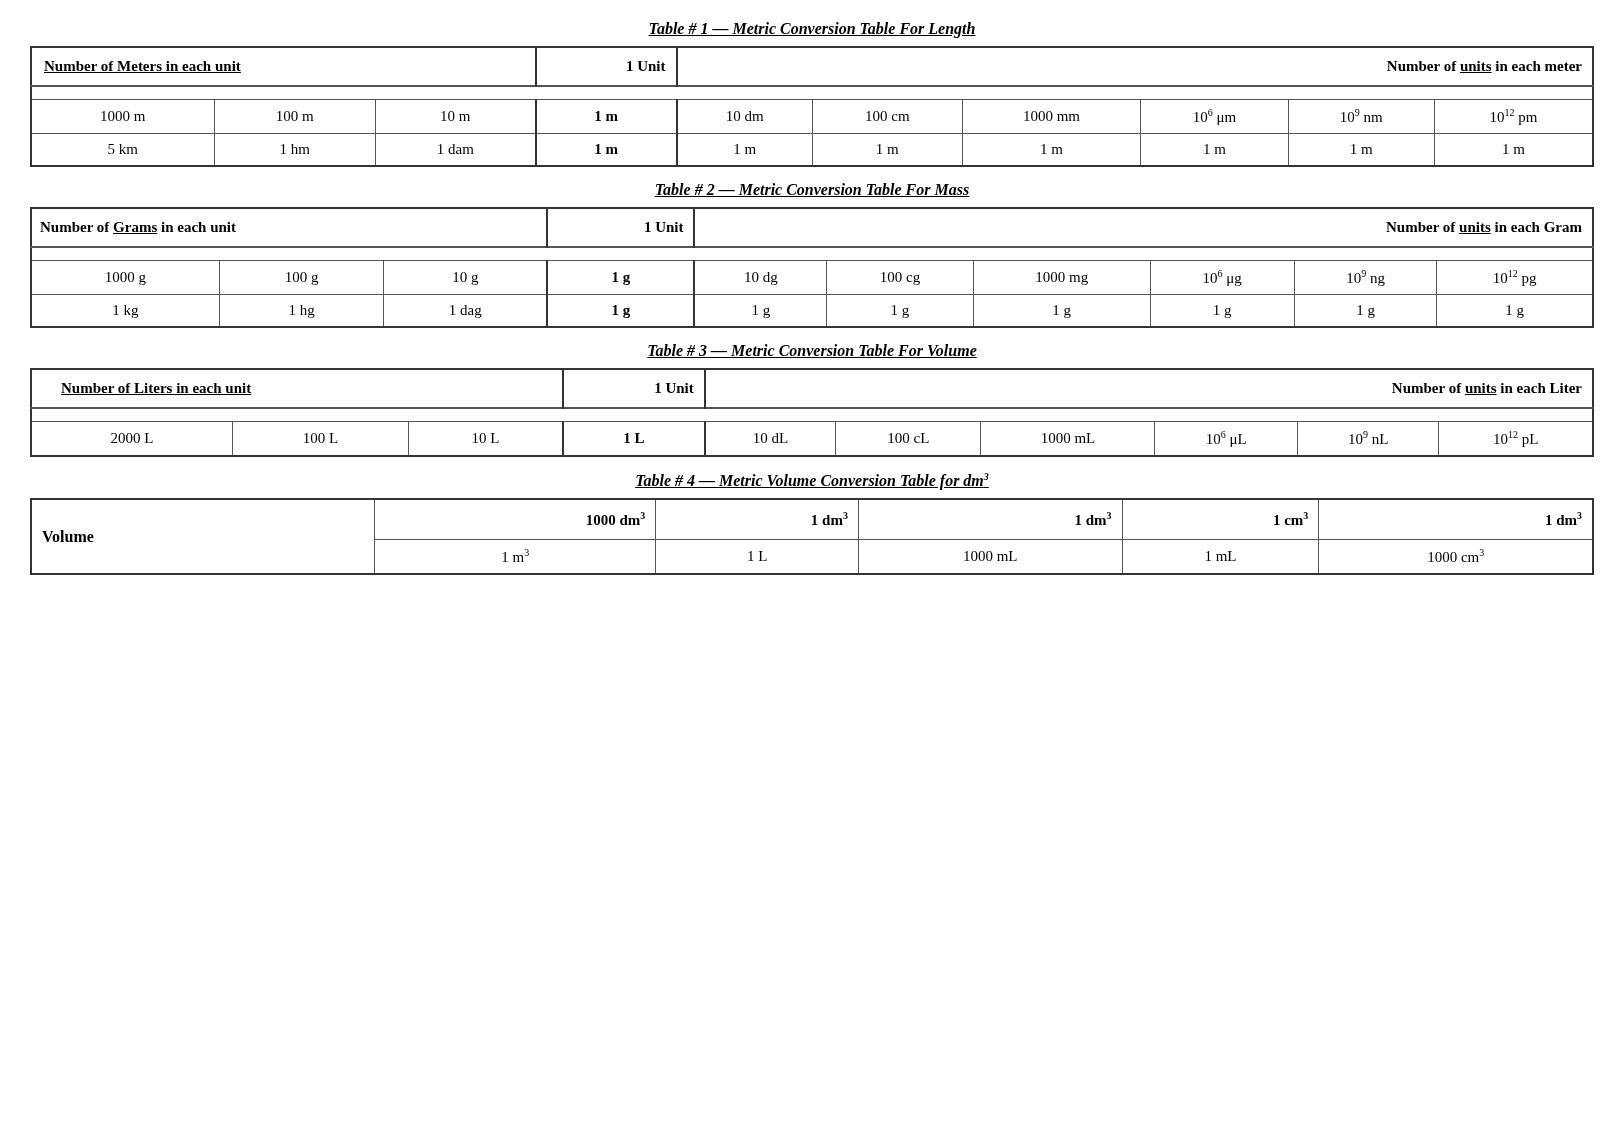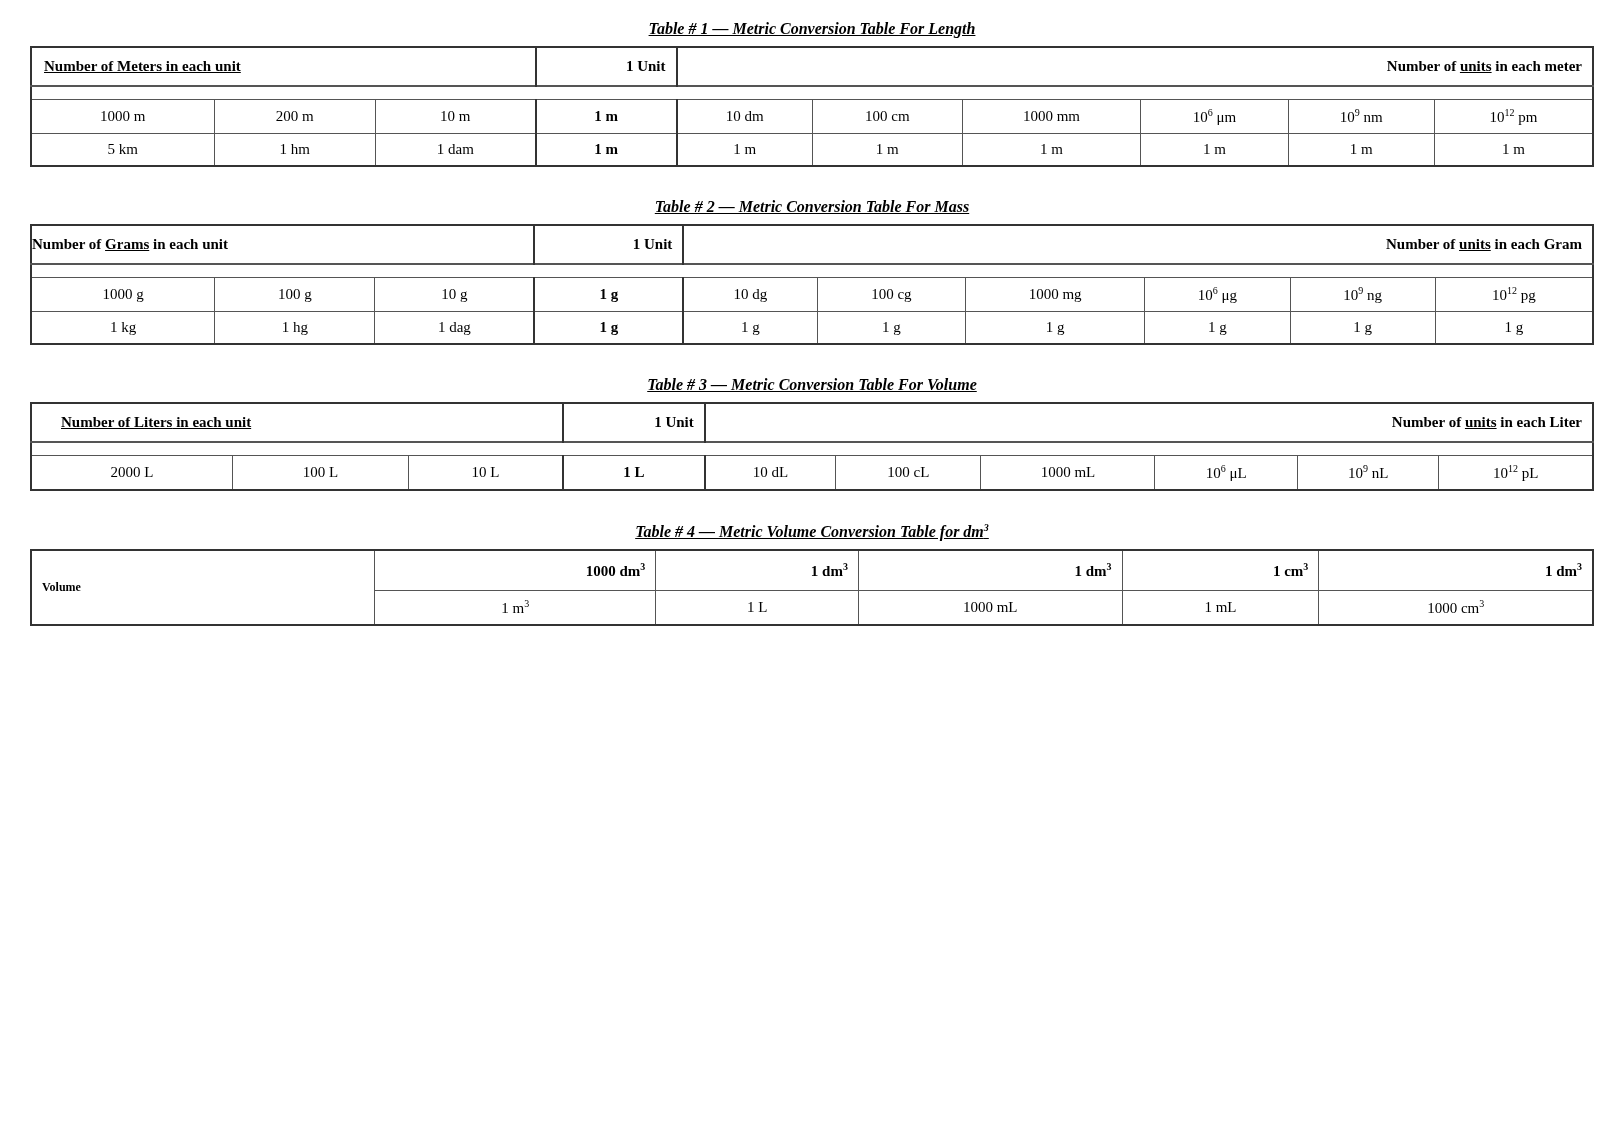--- a/index.html
+++ b/index.html
@@ -6,21 +6,21 @@
     body {
       background: #fff;
       font-family: 'Times New Roman', Times, serif;
       font-size: 15px;
       padding: 20px 30px;
       color: #000;
       width: 1624px;
       min-height: 1144px;
     }
     .section {
-      margin-bottom: 31px;
+      margin-bottom: 14px;
     }
     .section-title {
       text-align: center;
       font-weight: bold;
       font-size: 16px;
       margin-bottom: 8px;
       font-style: italic;
       text-decoration: underline;
     }
     table {
@@ -65,21 +65,21 @@
             <td style="border-left: 2.5px solid rgb(51, 51, 51); border-right: 2.5px solid rgb(51, 51, 51);">1 Unit</td>
             <td colspan="6">Number of <span style="text-decoration:underline">units</span> in each meter</td>
           </tr>
           <tr>
             <td colspan="10" style="height: 6px; border-top: 2px solid rgb(85, 85, 85);"></td>
           </tr>
         </thead>
         <tbody>
           <tr class="data-row">
             <td>1000 m</td>
-            <td>200 m</td>
+            <td>100 m</td>
             <td>10 m</td>
             <td style="border-left: 2.5px solid rgb(51, 51, 51); border-right: 2.5px solid rgb(51, 51, 51); font-weight: bold;">1 m</td>
             <td>10 dm</td>
             <td>100 cm</td>
             <td>1000 mm</td>
             <td>10<sup>6</sup> μm</td>
             <td>10<sup>9</sup> nm</td>
             <td>10<sup>12</sup> pm</td>
           </tr>
           <tr class="data-row">
@@ -95,21 +95,21 @@
             <td>1 m</td>
           </tr>
         </tbody>
       </table>
     </div>
     <div class="section">
       <div class="section-title">Table # 2 —  Metric Conversion Table For Mass</div>
       <table>
         <thead>
           <tr class="header-row">
-            <td colspan="3" style="text-align: left; padding-left: 0;">Number of <span style="text-decoration:underline">Grams</span> in each unit</td>
+            <td colspan="3" style="text-align: left; padding-left: 8px;">Number of <span style="text-decoration:underline">Grams</span> in each unit</td>
             <td style="border-left: 2.5px solid rgb(51, 51, 51); border-right: 2.5px solid rgb(51, 51, 51);">1 Unit</td>
             <td colspan="6">Number of <span style="text-decoration:underline">units</span> in each Gram</td>
           </tr>
           <tr>
             <td colspan="10" style="height: 6px; border-top: 2px solid rgb(85, 85, 85);"></td>
           </tr>
         </thead>
         <tbody>
           <tr class="data-row">
             <td>1000 g</td>
@@ -167,21 +167,21 @@
         </tbody>
       </table>
     </div>
   </div>
 
 <div class="section" id="table4-section">
   <div class="section-title">Table # 4 —  Metric Volume Conversion Table for dm<sup>3</sup></div>
   <table>
     <thead>
       <tr class="header-row">
-        <td rowspan="2" style="font-weight:bold; font-size:12px; width:22%;">Volume</td>
+        <td rowspan="2" style="font-weight:bold; font-size:16px; width:22%;">Volume</td>
         <td id="t4h0">1000 dm<sup>3</sup></td>
         <td id="t4h1">1 dm<sup>3</sup></td>
         <td id="t4h2">1 dm<sup>3</sup></td>
         <td id="t4h3">1 cm<sup>3</sup></td>
         <td id="t4h4">1 dm<sup>3</sup></td>
       </tr>
       <tr class="data-row">
         <td id="t4d0">1 m<sup>3</sup></td>
         <td id="t4d1">1 L</td>
         <td id="t4d2">1000 mL</td>

